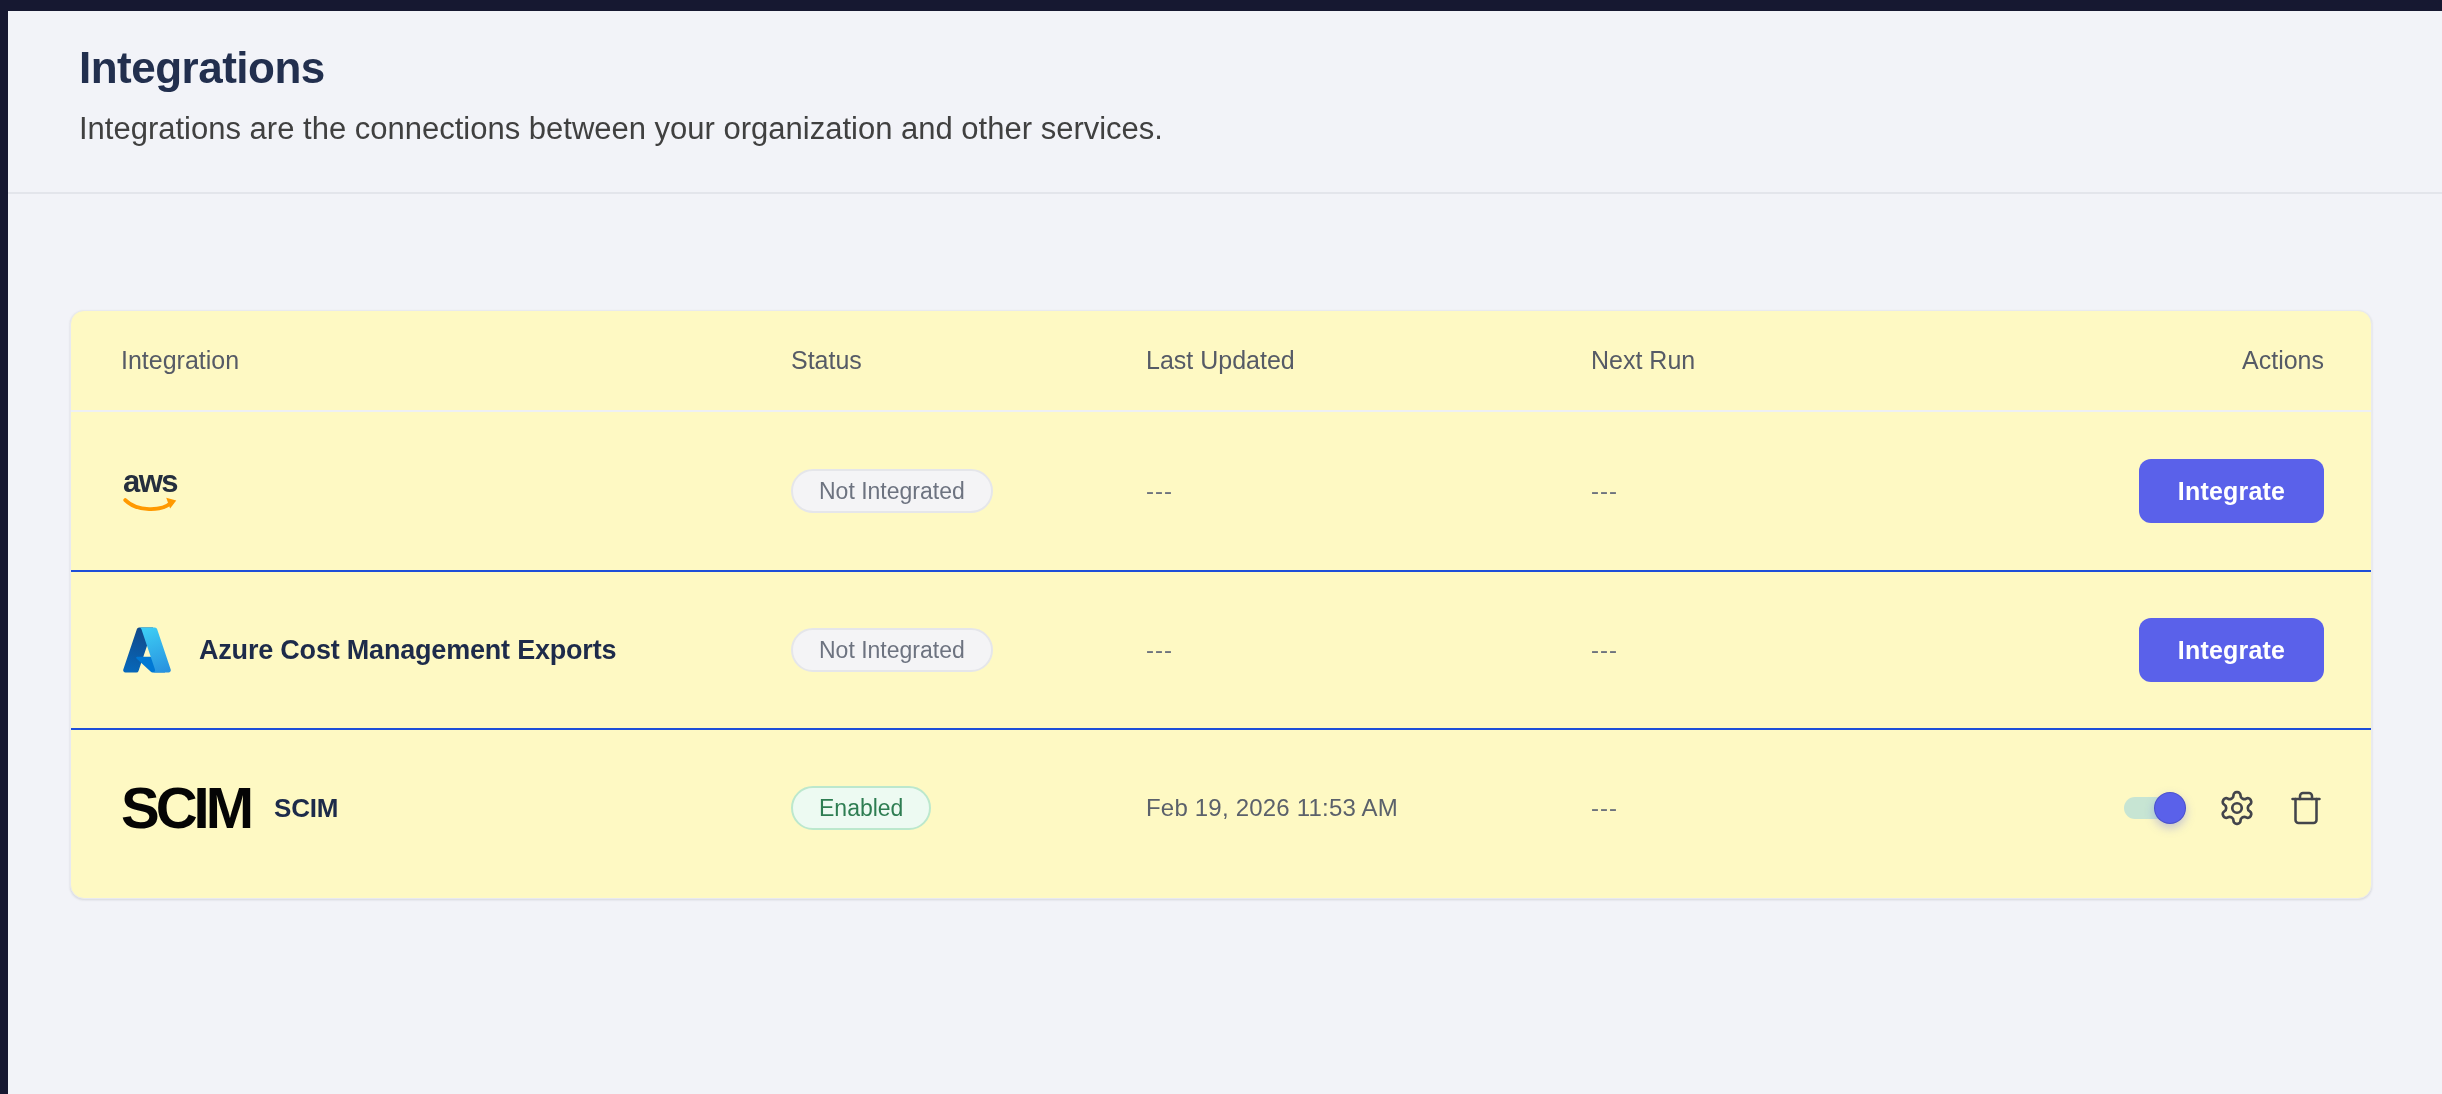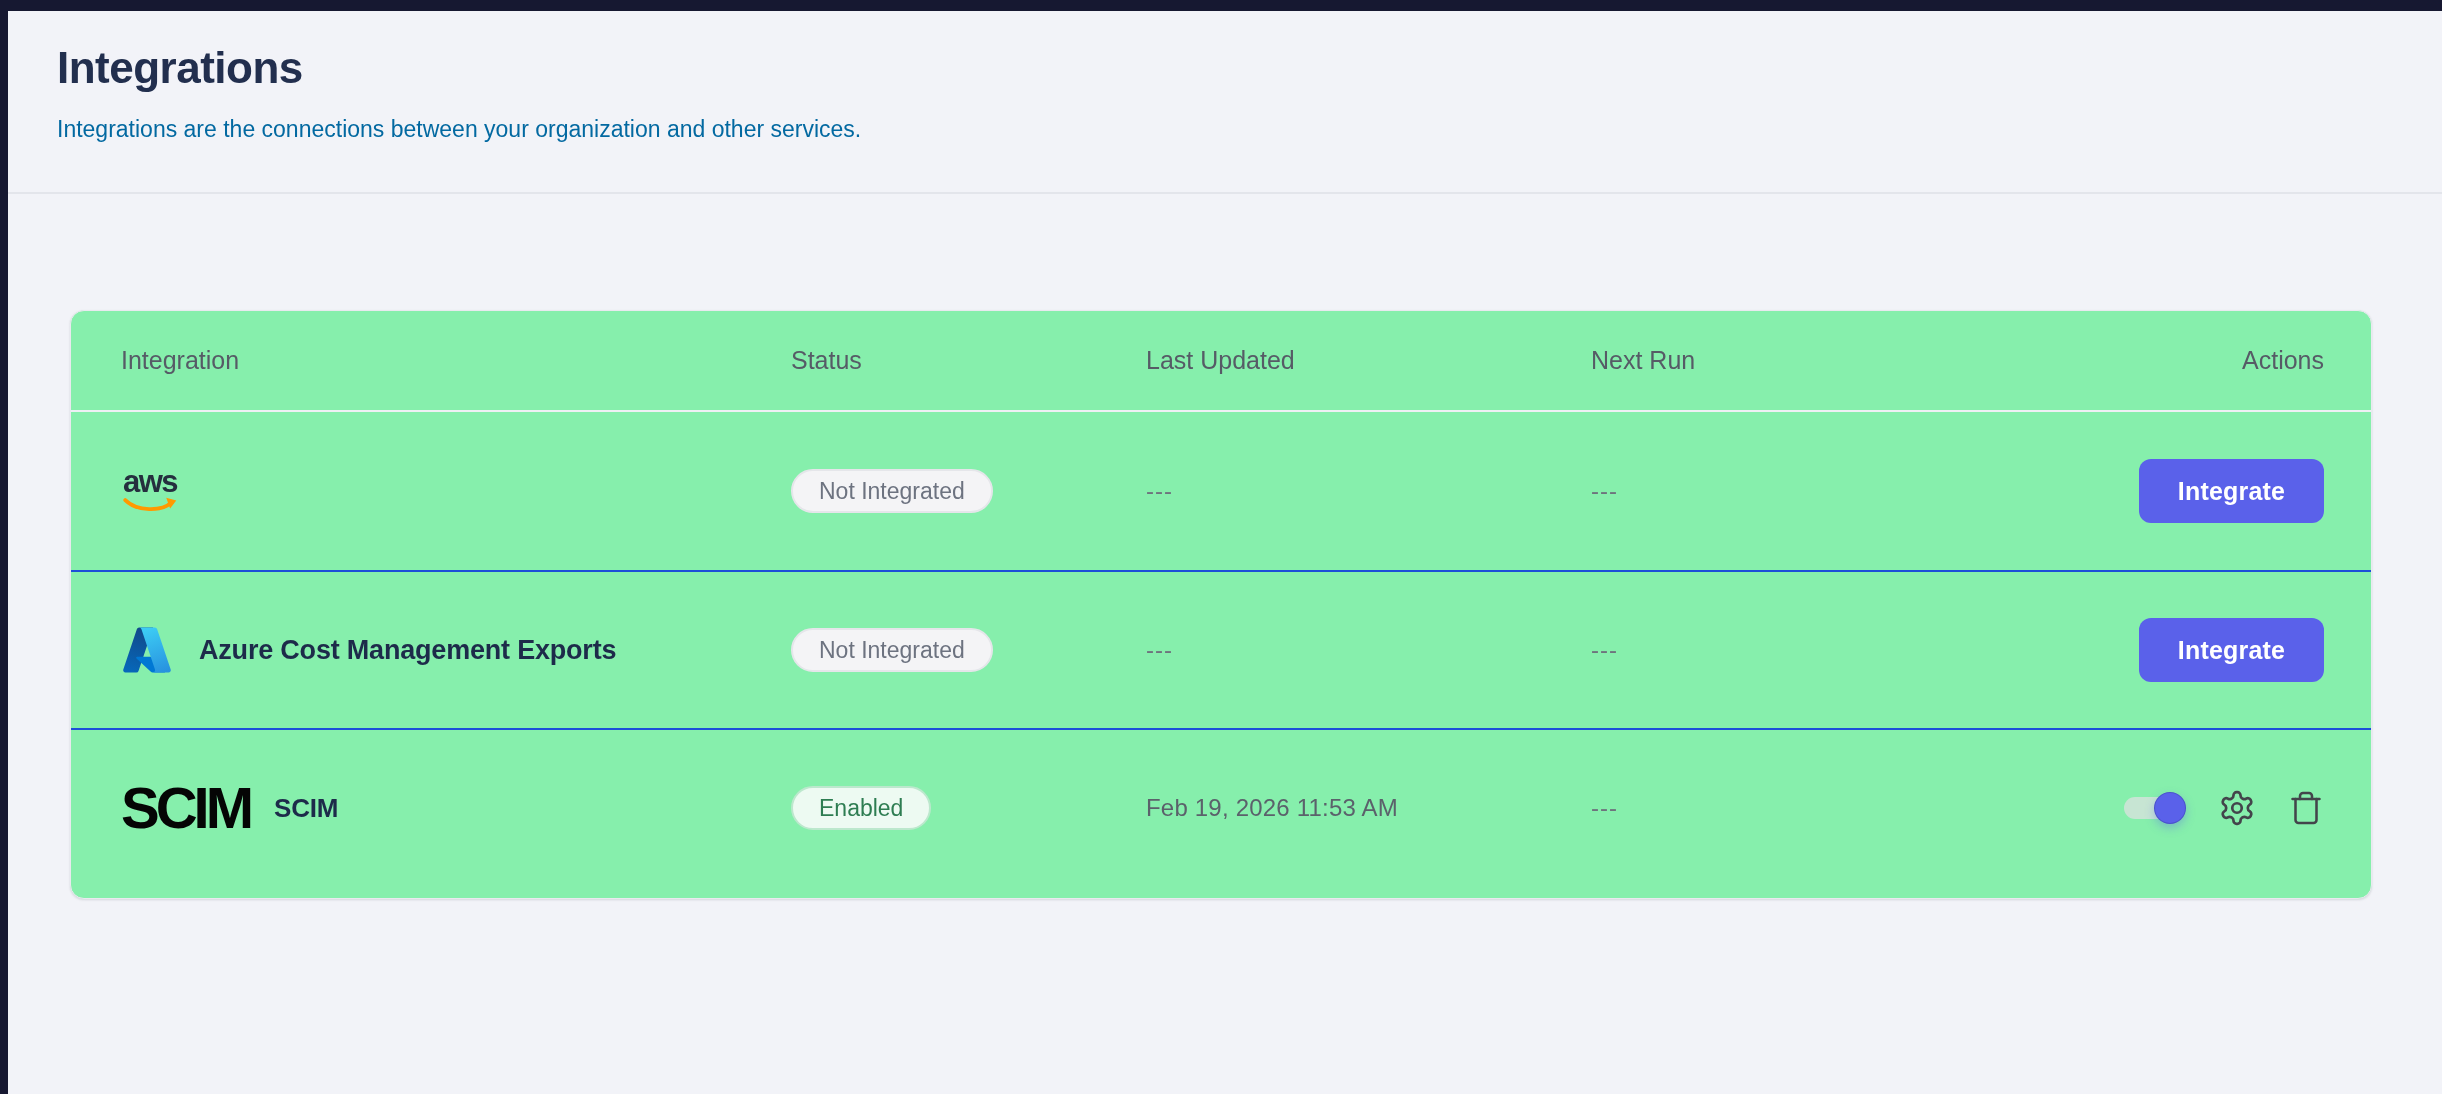--- a/index.html
+++ b/index.html
@@ -9,29 +9,29 @@
     background:#f2f3f8;
     position:relative;
     overflow:hidden;
     color:#1d2b4a;
   }
   
   .frame-top  { position:absolute; left:0; top:0; width:2442px; height:11px; background:#161831; z-index:10; }
   .frame-left { position:absolute; left:0; top:0; width:8px; height:1094px; background:#161831; z-index:10; }
 
   
-  .page-header { position:absolute; left:57px; top:40px; }
+  .page-header { position:absolute; left:79px; top:40px; }
   .page-title  { font-size:44px; font-weight:600; color:#222f4e; line-height:56px; letter-spacing:-0.5px; }
-  .page-subtitle { font-size:23px; font-weight:400; color:#0369a1; line-height:30px; margin-top:18px; }
+  .page-subtitle { font-size:31px; font-weight:400; color:#404040; line-height:30px; margin-top:18px; }
   .header-divider { position:absolute; left:8px; top:192px; width:2434px; height:2px; background:#e3e5eb; }
 
   
   .card {
     position:absolute; left:70px; top:310px; width:2302px; height:589px;
-    background:#86efac; border:1px solid #e9eaef; border-radius:14px;
+    background:#fef9c3; border:1px solid #e9eaef; border-radius:14px;
     box-shadow:0 1px 3px rgba(16,24,40,.08), 0 1px 2px rgba(16,24,40,.05);
     overflow:hidden;
   }
   .trow {
     display:grid;
     grid-template-columns:670px 355px 445px 367px 1fr;
     align-items:center;
     padding:0 47px 0 50px;
   }
   .trow.head { height:101px; border-bottom:2px solid #eef0f4; }

